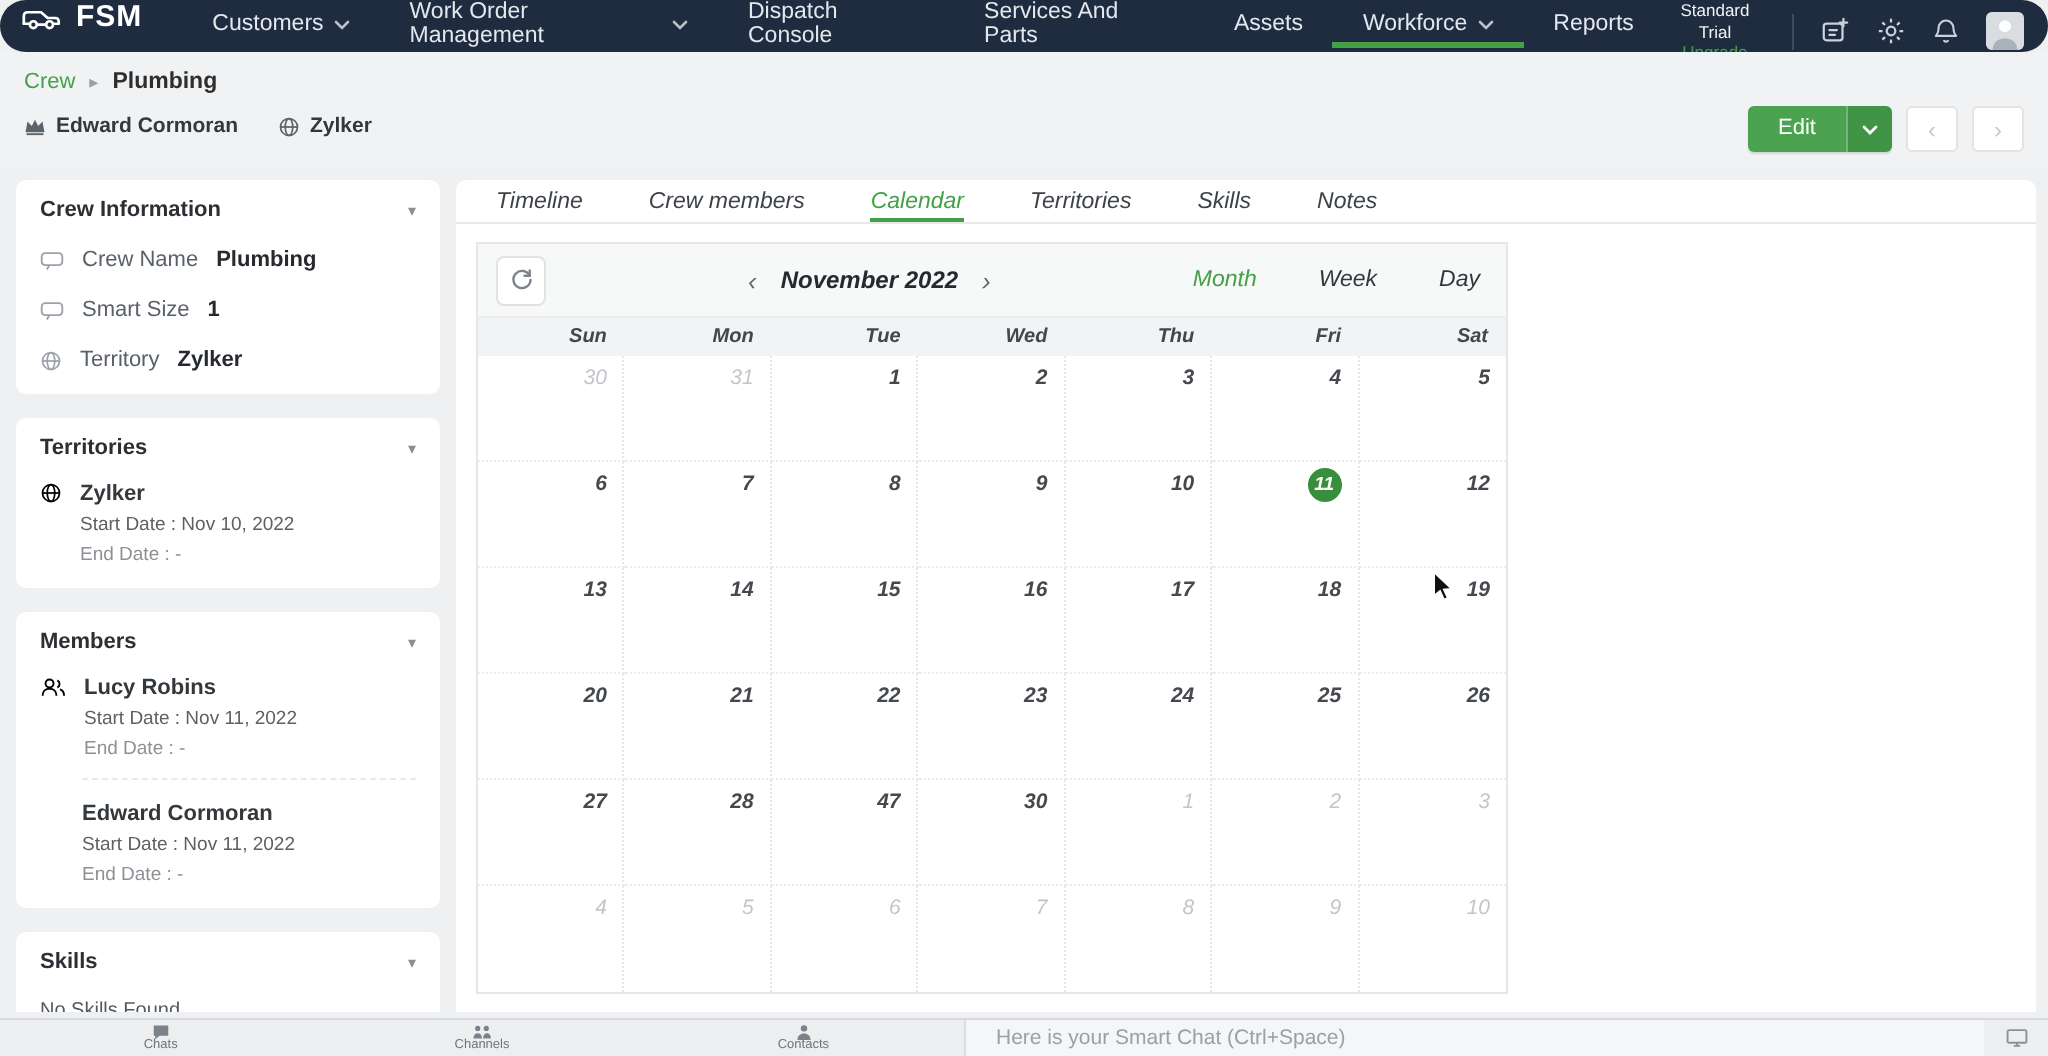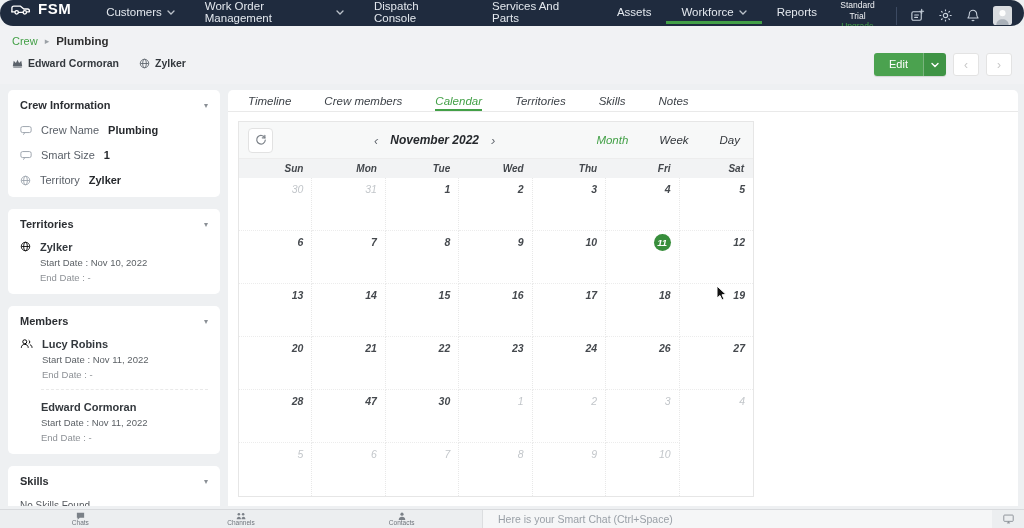--- a/index.html
+++ b/index.html
@@ -386,20 +386,21 @@
             <div class="cell"><span class="dnum">15</span></div>
             <div class="cell"><span class="dnum">16</span></div>
             <div class="cell"><span class="dnum">17</span></div>
             <div class="cell"><span class="dnum">18</span></div>
             <div class="cell"><span class="dnum">19</span></div>
             <div class="cell"><span class="dnum">20</span></div>
             <div class="cell"><span class="dnum">21</span></div>
             <div class="cell"><span class="dnum">22</span></div>
             <div class="cell"><span class="dnum">23</span></div>
             <div class="cell"><span class="dnum">24</span></div>
+            <div class="cell"><span class="dnum">25</span></div>
             <div class="cell"><span class="dnum">26</span></div>
             <div class="cell"><span class="dnum">27</span></div>
             <div class="cell"><span class="dnum">28</span></div>
             <div class="cell"><span class="dnum">47</span></div>
             <div class="cell"><span class="dnum">30</span></div>
             <div class="cell muted"><span class="dnum">1</span></div>
             <div class="cell muted"><span class="dnum">2</span></div>
             <div class="cell muted"><span class="dnum">3</span></div>
             <div class="cell muted"><span class="dnum">4</span></div>
             <div class="cell muted"><span class="dnum">5</span></div>

